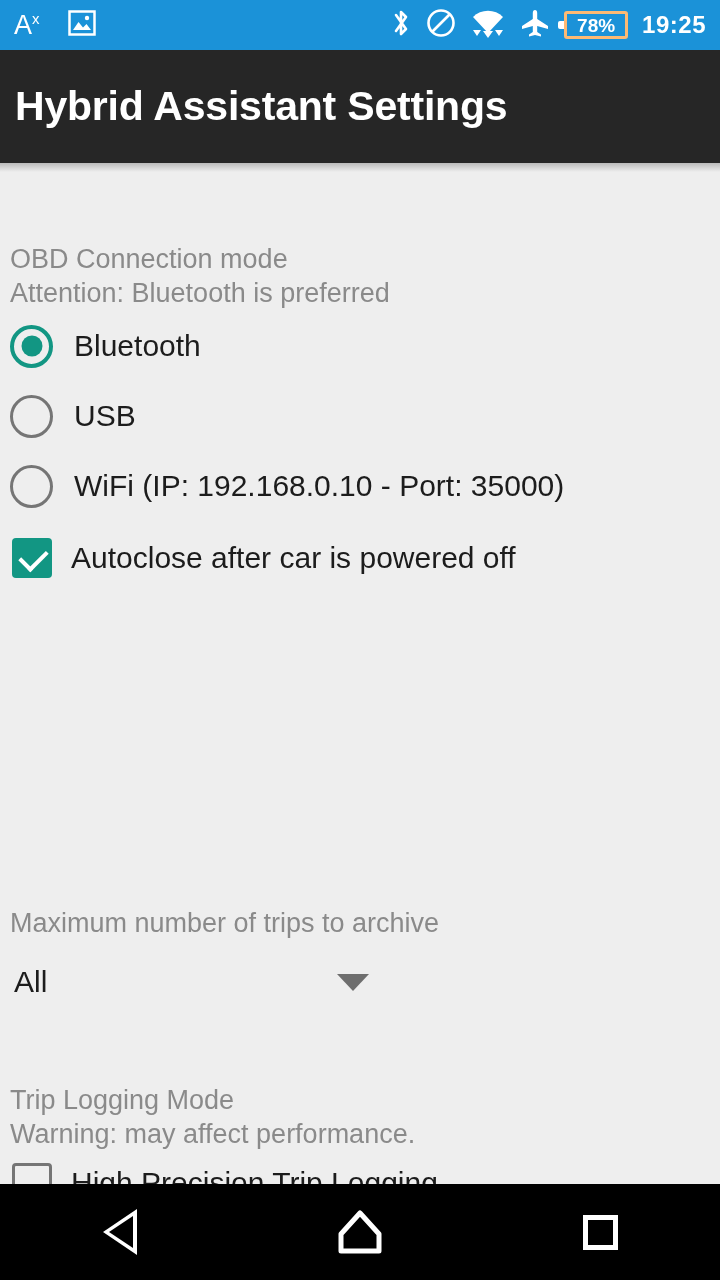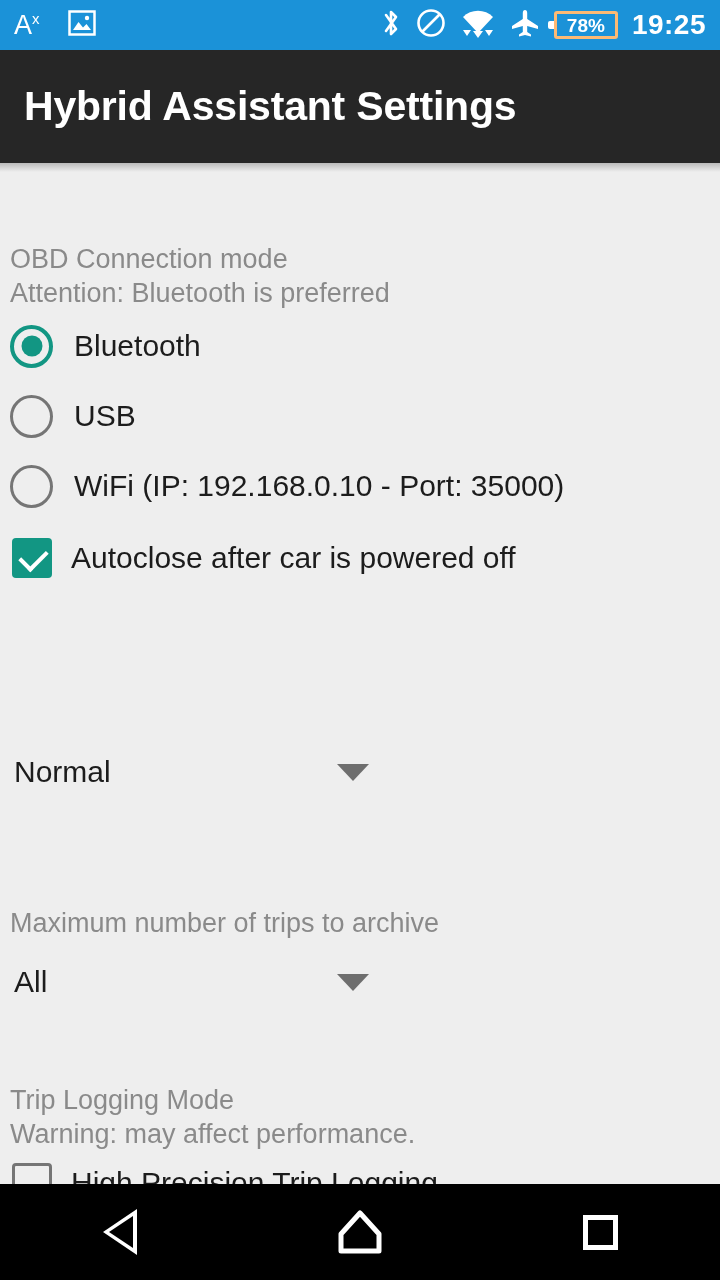--- a/index.html
+++ b/index.html
@@ -83,41 +83,41 @@
   }
   .battery-text {
     color: #ffffff;
     font-size: 19px;
     font-weight: bold;
     line-height: 1;
     padding: 0 3px;
   }
   .clock {
     color: #ffffff;
-    font-size: 28px;
+    font-size: 24px;
     font-weight: bold;
     line-height: 1;
     letter-spacing: 0.5px;
   }
 
   
   .title-bar {
     position: absolute;
     top: 50px; left: 0;
     width: 720px;
     height: 113px;
     background: #262626;
     display: flex;
     align-items: center;
   }
   .title-text {
     color: #ffffff;
     font-size: 41px;
     font-weight: bold;
-    padding-left: 24px;
+    padding-left: 15px;
     letter-spacing: -0.2px;
   }
   .title-shadow {
     position: absolute;
     top: 163px; left: 0;
     width: 720px;
     height: 9px;
     background: linear-gradient(to bottom, rgba(0,0,0,0.22), rgba(0,0,0,0));
     pointer-events: none;
     z-index: 5;
@@ -350,24 +350,20 @@
     <div class="row" style="position:absolute; top:299px; left:0; height:48px;">
       <span class="radio off"></span>
       <span class="row-label">WiFi (IP: 192.168.0.10 - Port: 35000)</span>
     </div>
 
     <div class="row" style="position:absolute; top:373px; left:0; height:44px; padding-left:12px;">
       <span class="checkbox on"></span>
       <span class="row-label" style="padding-left:19px;">Autoclose after car is powered off</span>
     </div>
 
-    <div class="spinner" style="position:absolute; top:585px; left:0; height:48px;">
-      <span class="spinner-value">Normal</span>
-      <span class="caret"></span>
-    </div>
 
     <div style="position:absolute; top:743px; left:0; width:720px;">
       <div class="group-title">Maximum number of trips to archive</div>
     </div>
     <div class="spinner" style="position:absolute; top:795px; left:0; height:48px;">
       <span class="spinner-value">All</span>
       <span class="caret"></span>
     </div>
 
     <div style="position:absolute; top:920px; left:0; width:720px;">

